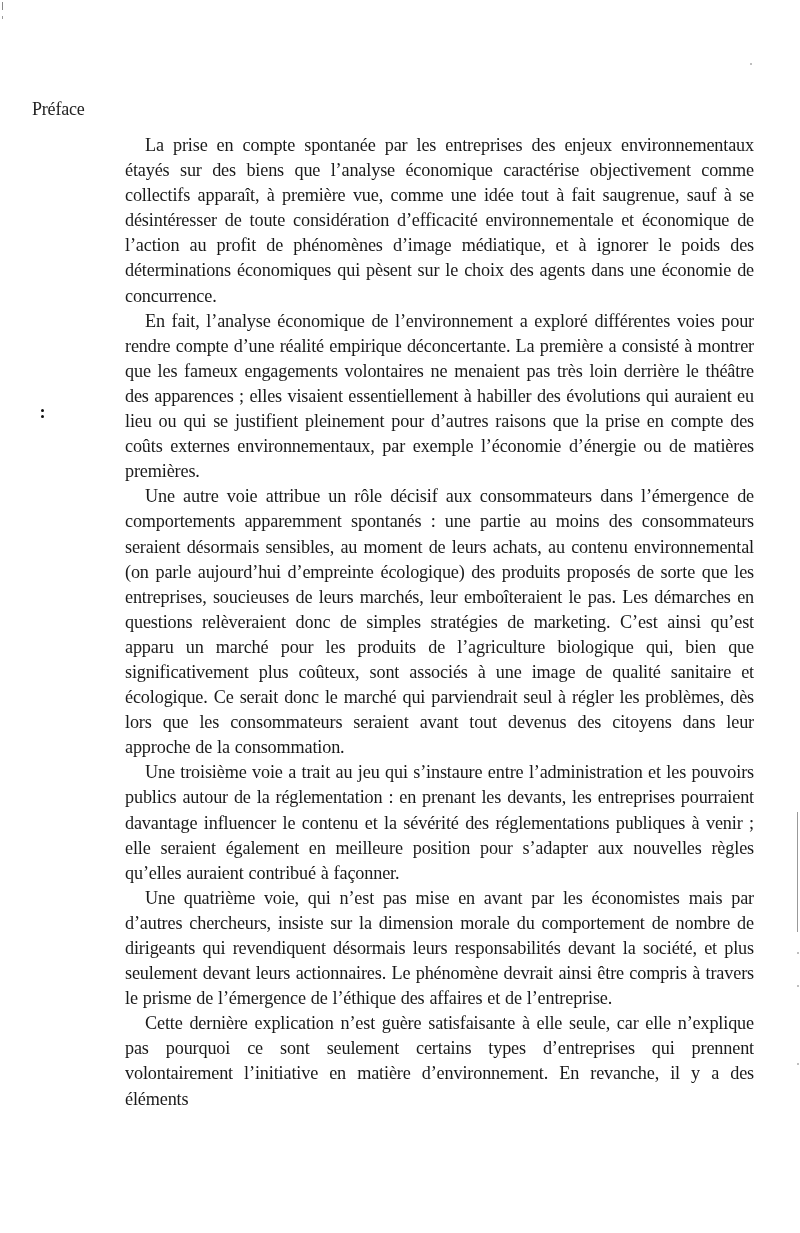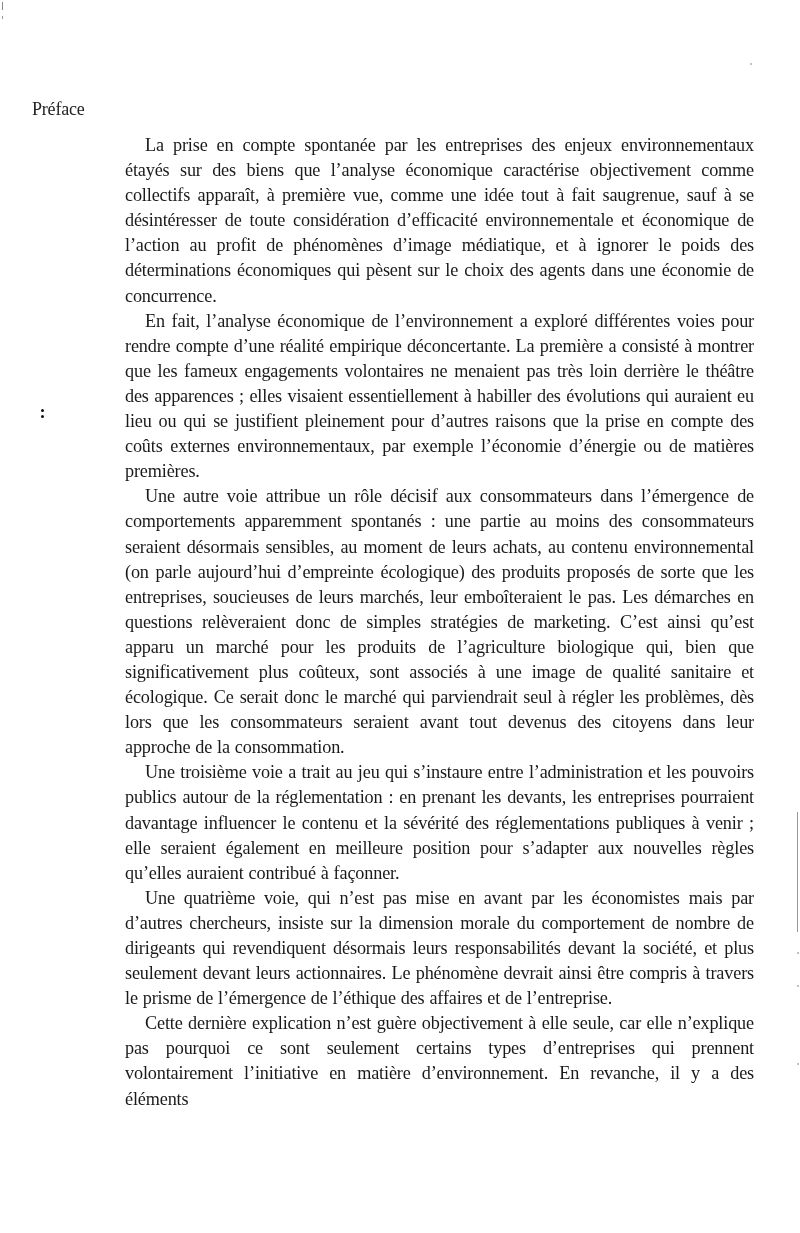--- a/index.html
+++ b/index.html
@@ -43,14 +43,14 @@
 <div class="margin-mark dot-r" style="left:797px;top:985px;"></div>
 <div class="margin-mark dot-r" style="left:797px;top:1063px;"></div>
 <div class="margin-mark dot-r" style="left:750px;top:63px;"></div>
 
 <div class="body-text">
   <p class="indent">La prise en compte spontanée par les entreprises des enjeux environnementaux étayés sur des biens que l’analyse économique caractérise objectivement comme collectifs apparaît, à première vue, comme une idée tout à fait saugrenue, sauf à se désintéresser de toute considération d’efficacité environnementale et économique de l’action au profit de phénomènes d’image médiatique, et à ignorer le poids des déterminations économiques qui pèsent sur le choix des agents dans une économie de concurrence.</p>
   <p class="indent">En fait, l’analyse économique de l’environnement a exploré différentes voies pour rendre compte d’une réalité empirique déconcertante. La première a consisté à montrer que les fameux engagements volontaires ne menaient pas très loin derrière le théâtre des apparences ; elles visaient essentiellement à habiller des évolutions qui auraient eu lieu ou qui se justifient pleinement pour d’autres raisons que la prise en compte des coûts externes environnementaux, par exemple l’économie d’énergie ou de matières premières.</p>
   <p class="indent">Une autre voie attribue un rôle décisif aux consommateurs dans l’émergence de comportements apparemment spontanés : une partie au moins des consommateurs seraient désormais sensibles, au moment de leurs achats, au contenu environnemental (on parle aujourd’hui d’empreinte écologique) des produits proposés de sorte que les entreprises, soucieuses de leurs marchés, leur emboîteraient le pas. Les démarches en questions relèveraient donc de simples stratégies de marketing. C’est ainsi qu’est apparu un marché pour les produits de l’agriculture biologique qui, bien que significativement plus coûteux, sont associés à une image de qualité sanitaire et écologique. Ce serait donc le marché qui parviendrait seul à régler les problèmes, dès lors que les consommateurs seraient avant tout devenus des citoyens dans leur approche de la consommation.</p>
   <p class="indent">Une troisième voie a trait au jeu qui s’instaure entre l’administration et les pouvoirs publics autour de la réglementation : en prenant les devants, les entreprises pourraient davantage influencer le contenu et la sévérité des réglementations publiques à venir ; elle seraient également en meilleure position pour s’adapter aux nouvelles règles qu’elles auraient contribué à façonner.</p>
   <p class="indent">Une quatrième voie, qui n’est pas mise en avant par les économistes mais par d’autres chercheurs, insiste sur la dimension morale du comportement de nombre de dirigeants qui revendiquent désormais leurs responsabilités devant la société, et plus seulement devant leurs actionnaires. Le phénomène devrait ainsi être compris à travers le prisme de l’émergence de l’éthique des affaires et de l’entreprise.</p>
-  <p class="indent">Cette dernière explication n’est guère objectivement à elle seule, car elle n’explique pas pourquoi ce sont seulement certains types d’entreprises qui prennent volontairement l’initiative en matière d’environnement. En revanche, il y a des éléments</p>
+  <p class="indent">Cette dernière explication n’est guère satisfaisante à elle seule, car elle n’explique pas pourquoi ce sont seulement certains types d’entreprises qui prennent volontairement l’initiative en matière d’environnement. En revanche, il y a des éléments</p>
 </div>
 
 </body></html>

